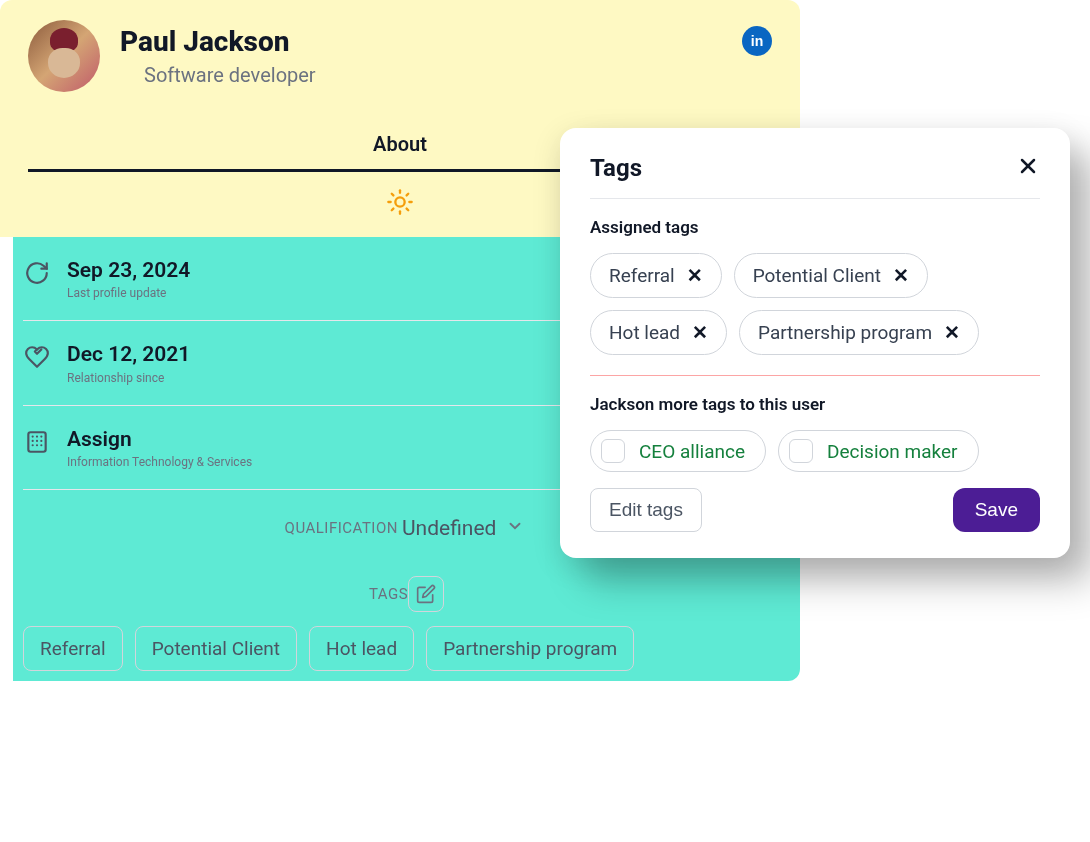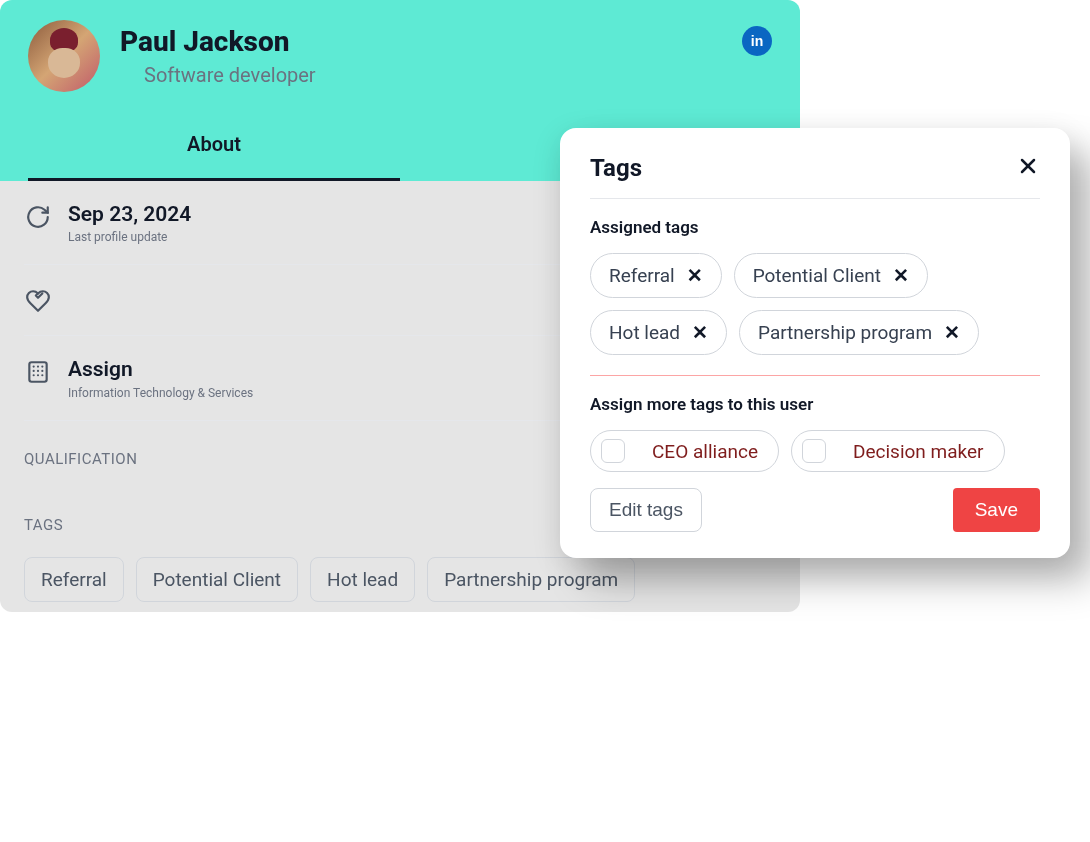--- a/index.html
+++ b/index.html
@@ -11,21 +11,21 @@
       position: relative;
       overflow: hidden;
     }
     .profile-card {
       width: 800px;
       border-radius: 12px;
       overflow: hidden;
       position: relative;
     }
     .profile-header {
-      background: #5eead4;
+      background: #fef9c3;
       padding: 20px 28px 0 28px;
     }
     .profile-top {
       display: flex;
       align-items: center;
       gap: 20px;
       padding-bottom: 24px;
     }
     .avatar {
       width: 72px;
@@ -78,20 +78,21 @@
       cursor: pointer;
     }
     .linkedin-btn span {
       color: #fff;
       font-weight: 700;
       font-size: 14px;
       font-family: Arial, sans-serif;
     }
     .tabs {
       display: flex;
+      flex-direction: column;
     }
     .tab {
       flex: 1;
       text-align: center;
       padding: 16px 0;
       font-size: 20px;
       font-weight: 600;
       color: #6b7280;
       cursor: pointer;
       position: relative;
@@ -104,22 +105,23 @@
       position: absolute;
       bottom: 0; left: 0; right: 0;
       height: 3px;
       background: #111827;
     }
     .tab-icon {
       display: inline-block;
       vertical-align: middle;
     }
     .profile-body {
-      background: #e5e5e5;
-      padding: 0 24px;
+      background: #5eead4;
+      padding: 0 10px;
+      margin-left: 13px;
     }
     .info-row {
       display: flex;
       align-items: flex-start;
       gap: 16px;
       padding: 20px 0;
       border-bottom: 1px solid #e5e7eb;
     }
     .info-row:last-of-type { border-bottom: none; }
     .info-icon {
@@ -153,21 +155,21 @@
     .flag-se::before, .flag-se::after {
       content: ""; position: absolute; background: #ffd400;
     }
     .flag-se::before { left: 8px; top: 0; width: 6px; height: 100%; }
     .flag-se::after { top: 11px; left: 0; width: 100%; height: 6px; }
     .section {
       padding: 18px 0 10px 0;
     }
     .section-row {
       display: flex;
-      justify-content: space-between;
+      justify-content: center;
       align-items: center;
     }
     .section-label {
       font-size: 15px;
       color: #6b7280;
       letter-spacing: 0.5px;
     }
     .select-box {
       display: flex;
       align-items: center;
@@ -270,24 +272,24 @@
     .pill .x {
       cursor: pointer;
       color: #111827;
       font-weight: 600;
     }
     .pill-check {
       border: 1.5px solid #d1d5db;
       border-radius: 999px;
       padding: 8px 20px 8px 10px;
       font-size: 19px;
-      color: #7f1d1d;
-      display: flex;
-      align-items: center;
-      gap: 27px;
+      color: #15803d;
+      display: flex;
+      align-items: center;
+      gap: 14px;
     }
     .checkbox {
       width: 24px; height: 24px;
       border: 1.5px solid #d1d5db;
       border-radius: 6px;
       cursor: pointer;
     }
     .modal-footer {
       display: flex;
       justify-content: space-between;
@@ -299,25 +301,25 @@
       border: 1.5px solid #d1d5db;
       border-radius: 8px;
       padding: 10px 18px;
       font-size: 19px;
       color: #4b5563;
       background: #fff;
       cursor: pointer;
     }
     .btn-primary {
       border: none;
-      border-radius: 4px;
+      border-radius: 12px;
       padding: 11px 22px;
       font-size: 19px;
       color: #fff;
-      background: #ef4444;
+      background: #4c1d95;
       cursor: pointer;
     }
   </style>
 </head>
 <body>
 
 <div class="profile-card">
   <div class="profile-header">
     <div class="profile-top">
       <div class="avatar"></div>
@@ -365,20 +367,24 @@
       </div>
     </div>
 
     <div class="info-row">
       <div class="info-icon">
         <svg width="26" height="26" viewBox="0 0 24 24" fill="none" stroke="currentColor" stroke-width="2" stroke-linecap="round" stroke-linejoin="round">
             <path d="M19 14c1.5-1.5 3-3.2 3-5.5A5.5 5.5 0 0 0 16.5 3c-1.76 0-3 .5-4.5 2-1.5-1.5-2.74-2-4.5-2A5.5 5.5 0 0 0 2 8.5c0 2.3 1.5 4 3 5.5l7 7Z"></path>
             <path d="m12 5-2 2 2 2 4-4"></path>
           </svg>
       </div>
+      <div class="info-content">
+        <div class="info-primary">Dec 12, 2021</div>
+        <div class="info-secondary">Relationship since</div>
+      </div>
     </div>
 
 
     <div class="info-row">
       <div class="info-icon">
         <svg width="26" height="26" viewBox="0 0 24 24" fill="none" stroke="currentColor" stroke-width="2" stroke-linecap="round">
             <rect x="4" y="3" width="16" height="18" rx="2"></rect>
             <line x1="8" y1="7" x2="8" y2="7.01"></line>
             <line x1="12" y1="7" x2="12" y2="7.01"></line>
             <line x1="16" y1="7" x2="16" y2="7.01"></line>
@@ -459,21 +465,21 @@
           <span class="x">✕</span>
         </div>
         <div class="pill">
           <span>Partnership program</span>
           <span class="x">✕</span>
         </div>
       </div>
     </div>
 
     <div class="modal-section">
-      <div class="modal-subtitle">Assign more tags to this user</div>
+      <div class="modal-subtitle">Jackson more tags to this user</div>
       <div class="pill-list">
         <div class="pill-check">
           <div class="checkbox"></div>
           <span>CEO alliance</span>
         </div>
         <div class="pill-check">
           <div class="checkbox"></div>
           <span>Decision maker</span>
         </div>
       </div>

